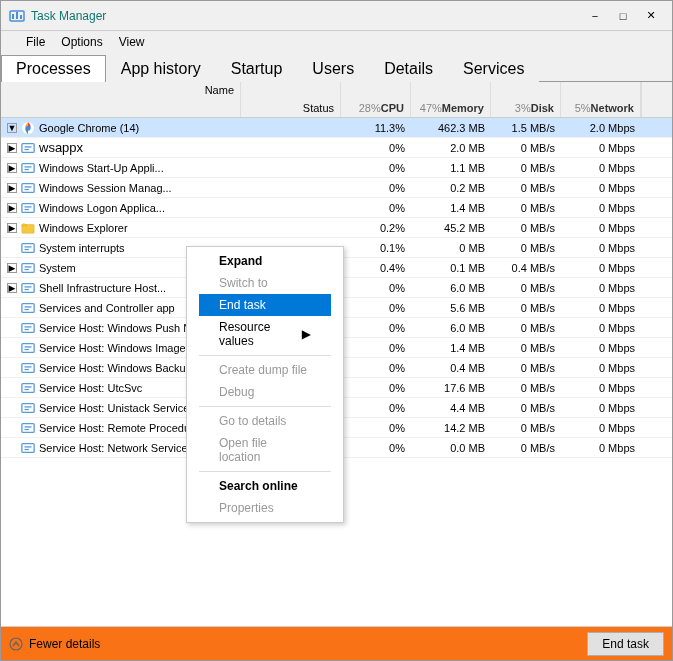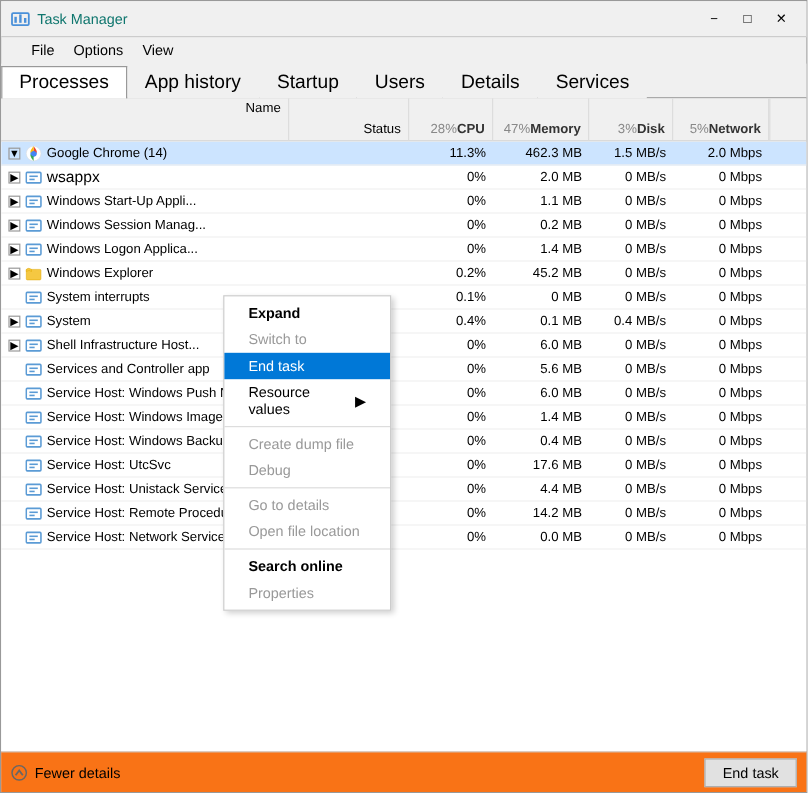--- a/index.html
+++ b/index.html
@@ -189,22 +189,22 @@
     }
     
     .context-menu {
       position: absolute;
       background: #fff;
       border: 1px solid #ccc;
       box-shadow: 2px 2px 5px rgba(0,0,0,0.2);
       z-index: 100;
       left: 185px;
       top: 128px;
-      width: 140px;
-      padding: 3px 0;
+      width: 158px;
+      padding: 3px 12px;
     }
     .ctx-item {
       padding: 4px 20px;
       font-size: 12px;
       cursor: pointer;
       color: #000;
       display: flex;
       align-items: center;
       justify-content: space-between;
     }

